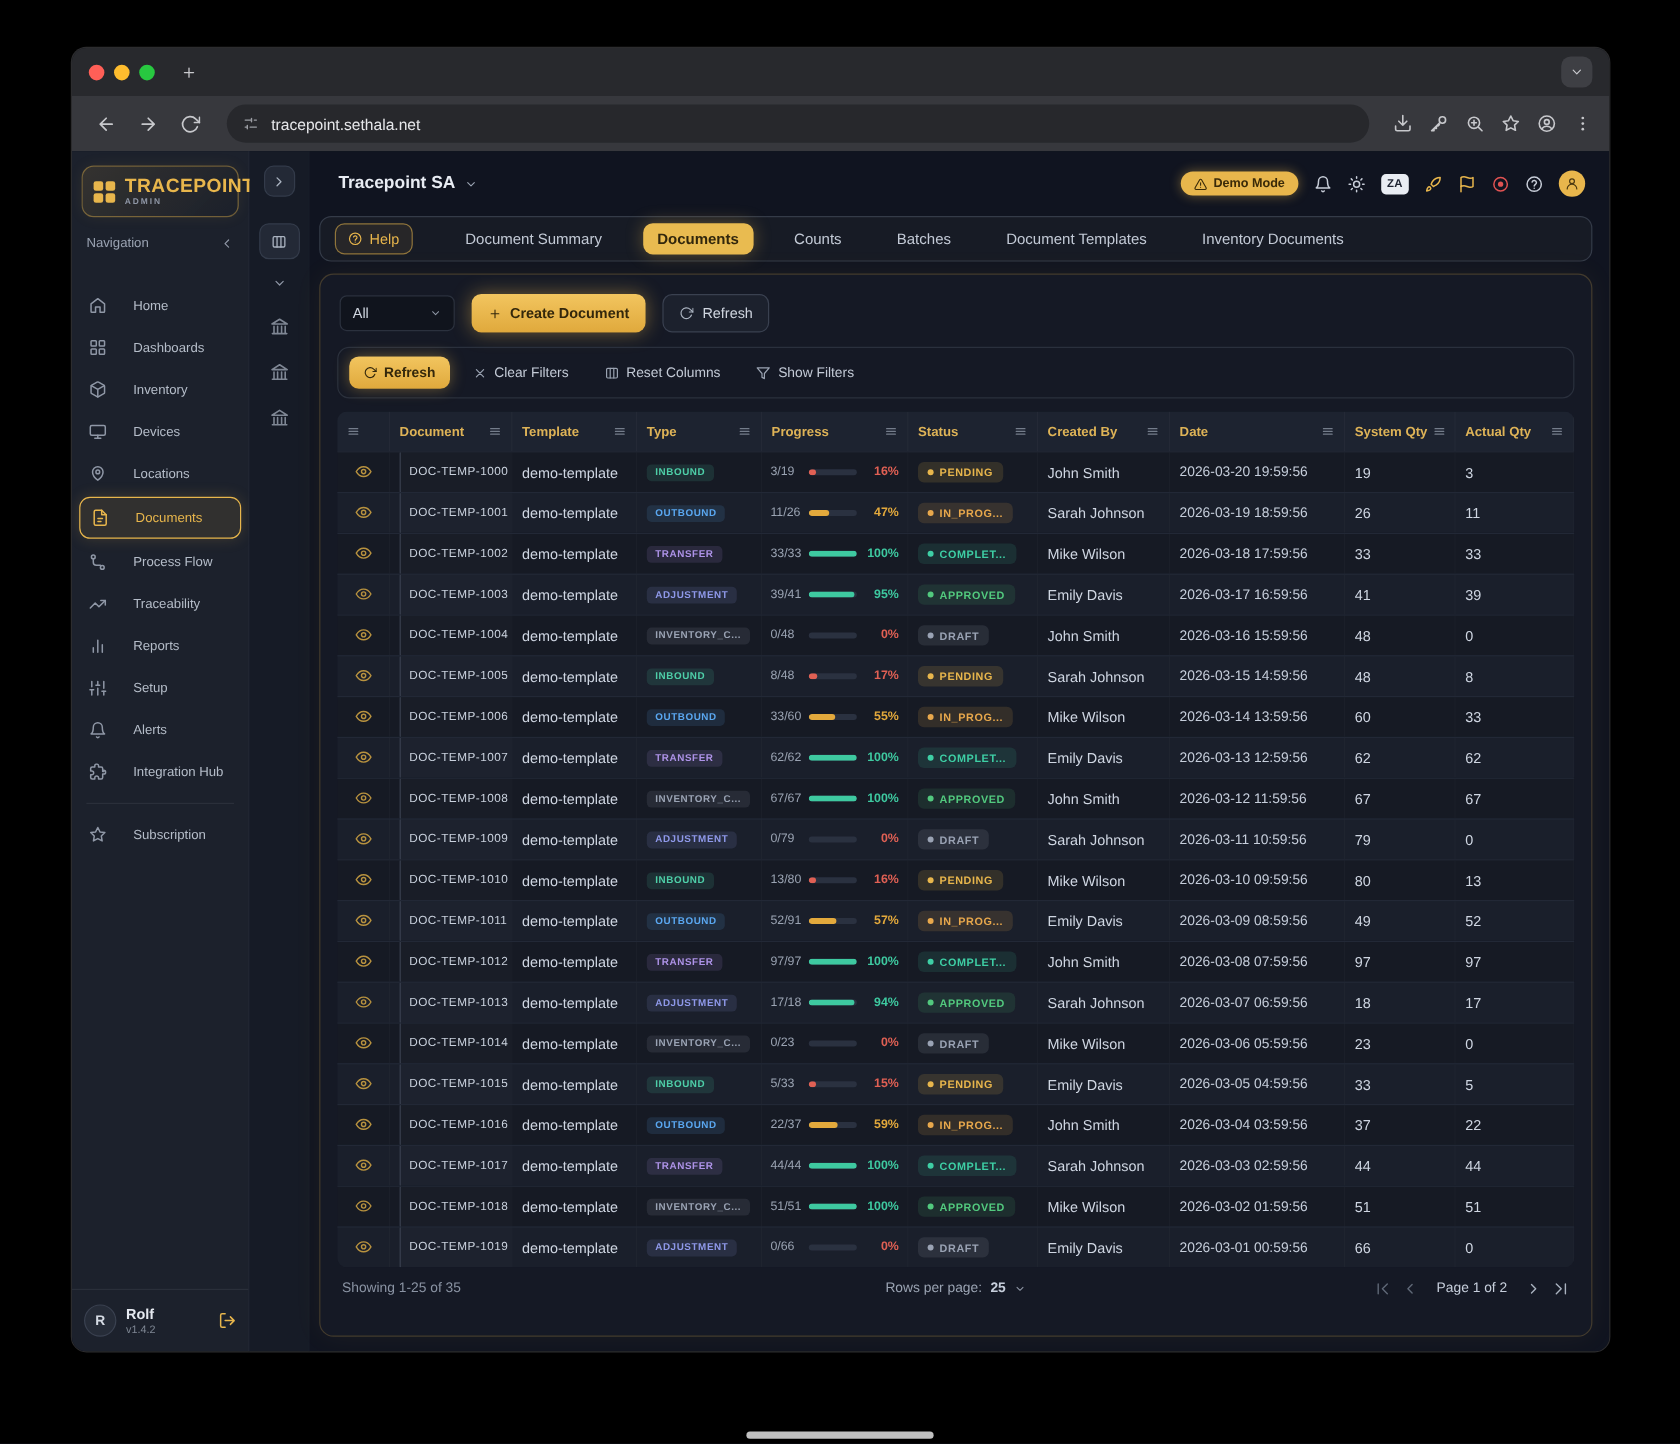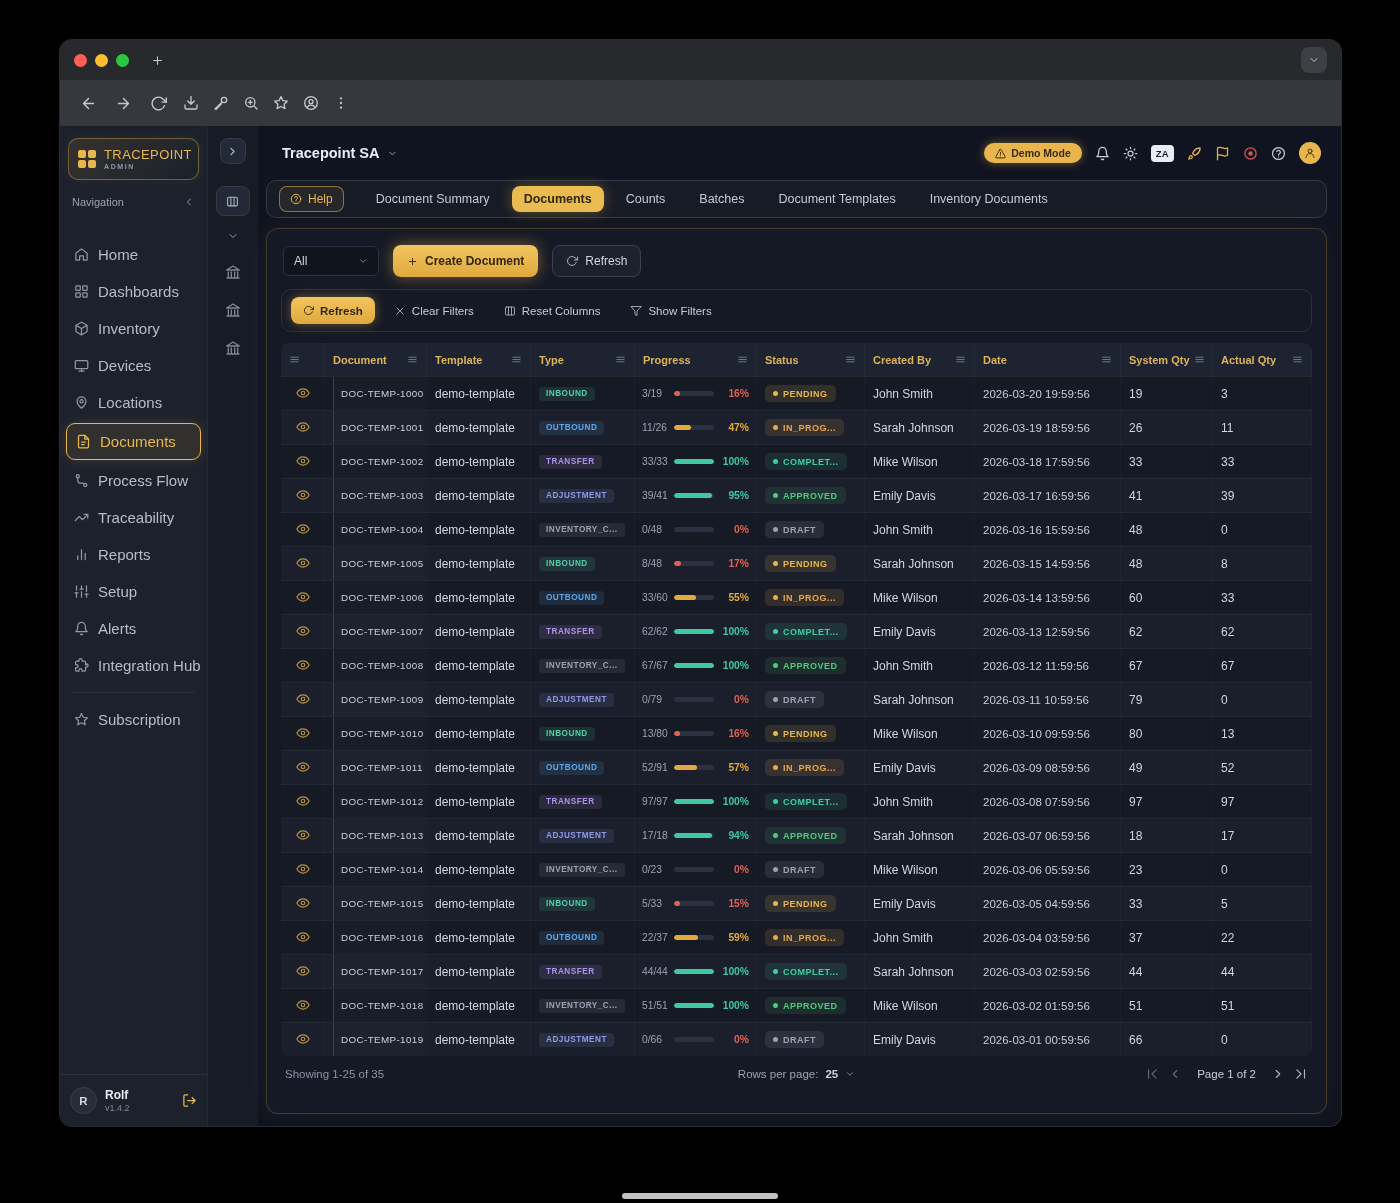--- a/index.html
+++ b/index.html
@@ -31,26 +31,26 @@
   .right-ics .ic-wrap{width:16px;height:16px;color:#c7c8cc}
 
   
   .app{position:absolute;top:86px;left:0;right:0;bottom:0;background:#101420;display:flex}
 
   
   .sidebar{width:148px;background:#1c212c;border-right:1px solid #232936;display:flex;flex-direction:column}
   .logo-card{margin:12px 8px 8px;border:1px solid rgba(232,182,76,.4);border-radius:10px;background:linear-gradient(135deg,rgba(232,182,76,.12),rgba(25,29,40,.2));padding:8px 9px;display:flex;align-items:center;gap:8px;box-shadow:0 0 12px rgba(232,182,76,.08)}
   .logo-ic{width:24px;height:24px;border-radius:6px;display:grid;grid-template-columns:8px 8px;grid-template-rows:8px 8px;gap:2px;place-content:center}
   .logo-ic i{background:#e8b64c;border-radius:2px}
-  .logo-title{color:#e8b64c;font-size:13px;font-weight:normal;letter-spacing:.4px;line-height:1.15}
+  .logo-title{color:#e8b64c;font-size:16px;font-weight:bold;letter-spacing:.4px;line-height:1.15}
   .logo-sub{color:#8f97a6;font-size:7px;letter-spacing:1.6px;font-weight:bold}
   .nav-label-row{display:flex;align-items:center;justify-content:space-between;padding:8px 12px 2px;color:#9aa3b2;font-size:11px}
   .nav-label-row .ic-wrap{width:12px;height:12px;color:#8f97a6}
   .side-nav{margin-top:26px;display:flex;flex-direction:column}
-  .side-item{display:flex;align-items:center;gap:9px;padding:10px 14px;color:#b5bdc9;font-size:15px;white-space:nowrap;cursor:default}
+  .side-item{display:flex;align-items:center;gap:22px;padding:10px 14px;color:#b5bdc9;font-size:11px;white-space:nowrap;cursor:default}
   .side-item .ic-wrap{width:15px;height:15px;color:#8f97a6}
   .side-item.active{margin:2px 6px;padding:9px 9px;border:1px solid #e8b64c;border-radius:9px;background:rgba(232,182,76,.1);color:#e8b64c;box-shadow:0 0 12px rgba(232,182,76,.18)}
   .side-item.active .ic-wrap{color:#e8b64c}
   .side-divider{height:1px;background:#2a2f3a;margin:8px 12px}
   .side-spacer{flex:1}
   .user-card{border-top:1px solid #2a2f3a;padding:12px 10px;display:flex;align-items:center;gap:8px}
   .u-avatar{width:27px;height:27px;border-radius:50%;background:#262c38;border:1px solid #3a4150;color:#d5dbe4;font-size:11.5px;font-weight:bold;display:flex;align-items:center;justify-content:center}
   .u-name{color:#e6eaf1;font-size:12px;font-weight:bold;line-height:1.2}
   .u-ver{color:#7f8794;font-size:9px}
   .logout{margin-left:auto;width:15px;height:15px;color:#e8b64c}
@@ -70,21 +70,21 @@
   .org-name .ic-wrap{width:11px;height:11px;color:#9aa3b2}
   .org-icons{margin-left:auto;display:flex;align-items:center;gap:13px}
   .demo-pill{background:#e8b64c;color:#3a2a08;font-size:10.5px;font-weight:bold;border-radius:12px;padding:4px 11px;display:flex;align-items:center;gap:5px;box-shadow:0 0 10px rgba(232,182,76,.45)}
   .demo-pill .ic-wrap{width:11px;height:11px;color:#3a2a08}
   .hd-ic{width:15px;height:15px;color:#c7cdd8}
   .hd-ic.amber{color:#e8b64c}.hd-ic.red{color:#e05252}
   .za-badge{background:#e9edf3;color:#1c2230;font-size:9.5px;font-weight:bold;border-radius:4px;padding:3px 5px;letter-spacing:.3px}
   .hd-avatar{width:22px;height:22px;border-radius:50%;background:#e8b64c;display:flex;align-items:center;justify-content:center}
   .hd-avatar .ic-wrap{width:12px;height:12px;color:#4a3810}
 
-  .nav-tabs{margin-top:8px;height:38px;border:1px solid #343b48;border-radius:10px;background:#171b25;display:flex;align-items:center;padding:0 12px;gap:10px;flex:none}
+  .nav-tabs{margin-top:8px;height:38px;border:1px solid #343b48;border-radius:10px;background:#171b25;display:flex;align-items:center;padding:0 12px;gap:22px;flex:none}
   .help-pill{border:1px solid rgba(232,182,76,.55);background:rgba(232,182,76,.08);border-radius:8px;padding:5px 10px;color:#e8b64c;font-size:12px;display:flex;align-items:center;gap:6px;margin-right:10px}
   .help-pill .ic-wrap{width:12px;height:12px}
   .ntab{color:#c3cad6;font-size:12.5px;padding:6px 12px;white-space:nowrap}
   .ntab.active{background:#e9bb50;color:#32270c;border-radius:8px;font-weight:bold;box-shadow:0 0 14px rgba(232,182,76,.35)}
 
   
   .panel{margin-top:10px;margin-bottom:12px;flex:1;border:1px solid rgba(232,182,76,.22);border-radius:12px;background:#151925;box-shadow:0 0 24px rgba(232,182,76,.06);padding:12px 14px;display:flex;flex-direction:column;overflow:hidden;min-height:0}
   .panel-head{display:flex;align-items:center;gap:14px;padding:4px 2px 12px}
   .ph-title-block{width:272px;flex:none}
   .ph-title{color:#d6dde8;font-size:17px;font-weight:bold;letter-spacing:.2px}
@@ -190,20 +190,29 @@
         <svg viewBox="0 0 24 24" fill="none" stroke="currentColor" stroke-width="2" stroke-linecap="round" stroke-linejoin="round">
           <path d="M5 12h14M12 5l7 7-7 7"></path>
         </svg>
       </span>
     <span class="ic-wrap nav-ic">
         <svg viewBox="0 0 24 24" fill="none" stroke="currentColor" stroke-width="2" stroke-linecap="round" stroke-linejoin="round">
           <path d="M23 4v6h-6"></path>
           <path d="M20.49 15a9 9 0 1 1-2.12-9.36L23 10"></path>
         </svg>
       </span>
+    <div class="addr">
+      <span class="ic-wrap">
+          <svg viewBox="0 0 24 24" fill="none" stroke="currentColor" stroke-width="2" stroke-linecap="round" stroke-linejoin="round">
+            <path d="M4 7h9M17 7h3M4 17h3M11 17h9"></path>
+            <path d="M13 4.5v5M7 14.5v5"></path>
+          </svg>
+        </span>
+      <span>tracepoint.sethala.net</span>
+    </div>
     <div class="right-ics">
       <span class="ic-wrap">
           <svg viewBox="0 0 24 24" fill="none" stroke="currentColor" stroke-width="2" stroke-linecap="round" stroke-linejoin="round">
             <path d="M3 15v4a2 2 0 0 0 2 2h14a2 2 0 0 0 2-2v-4"></path>
             <path d="M7 9l5 5 5-5M12 14V2"></path>
           </svg>
         </span>
       <span class="ic-wrap">
           <svg viewBox="0 0 24 24" fill="none" stroke="currentColor" stroke-width="2" stroke-linecap="round" stroke-linejoin="round">
             <circle cx="16.5" cy="7.5" r="4"></circle>

